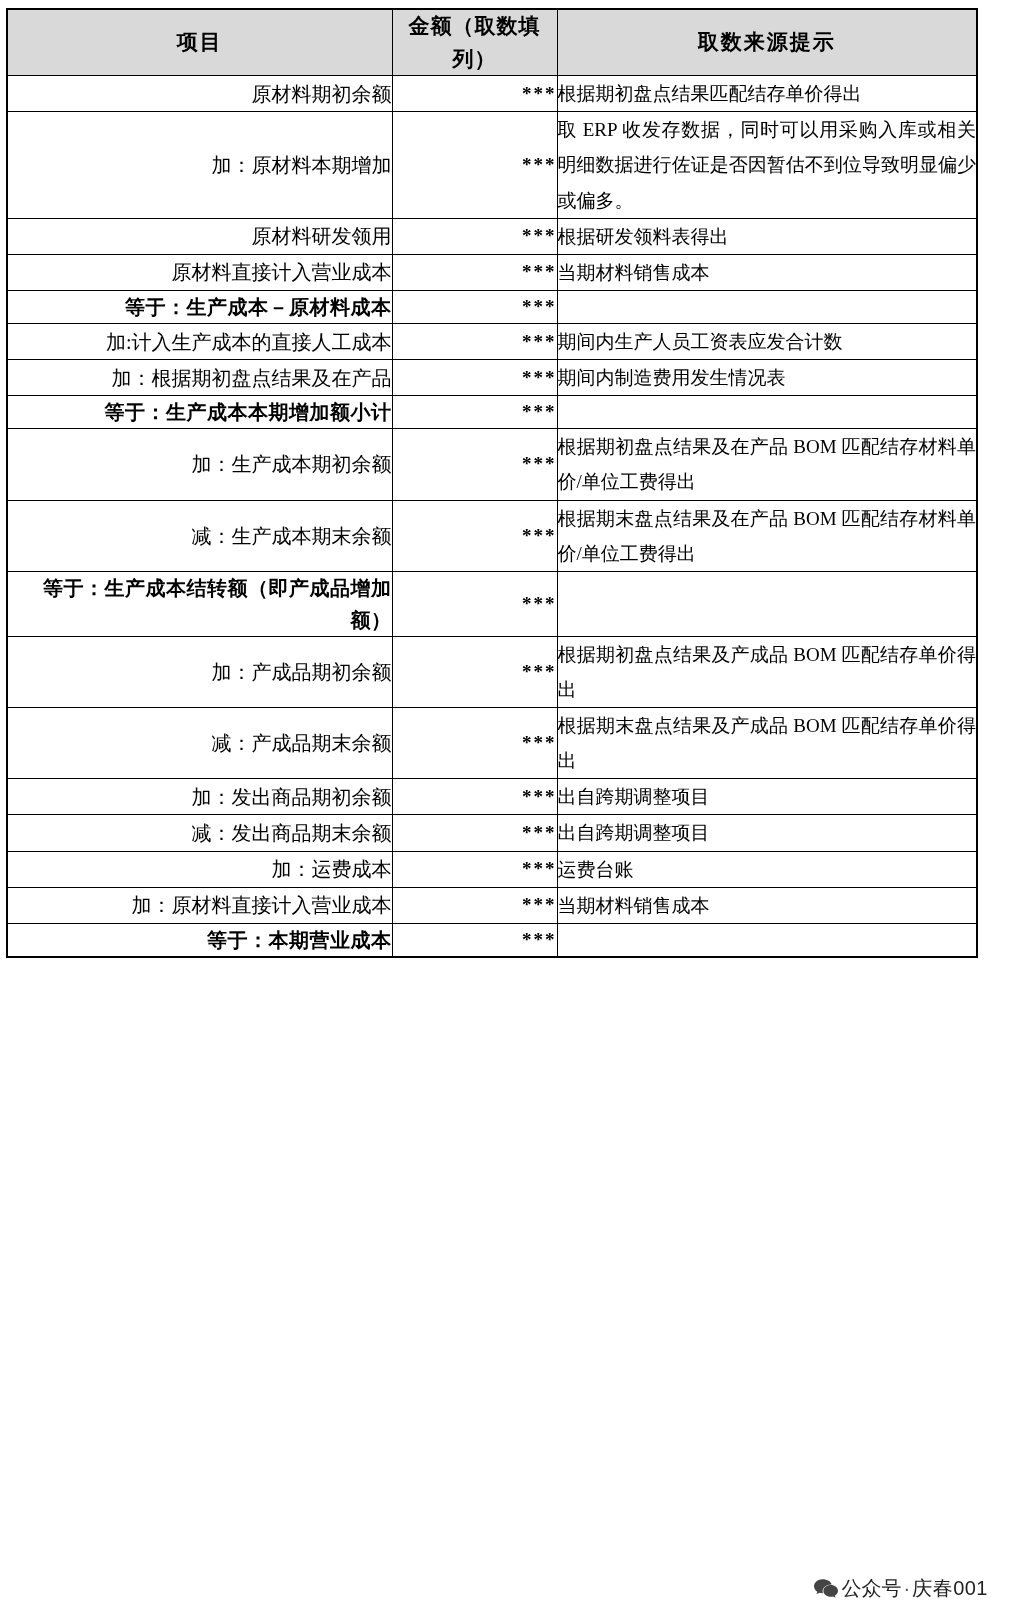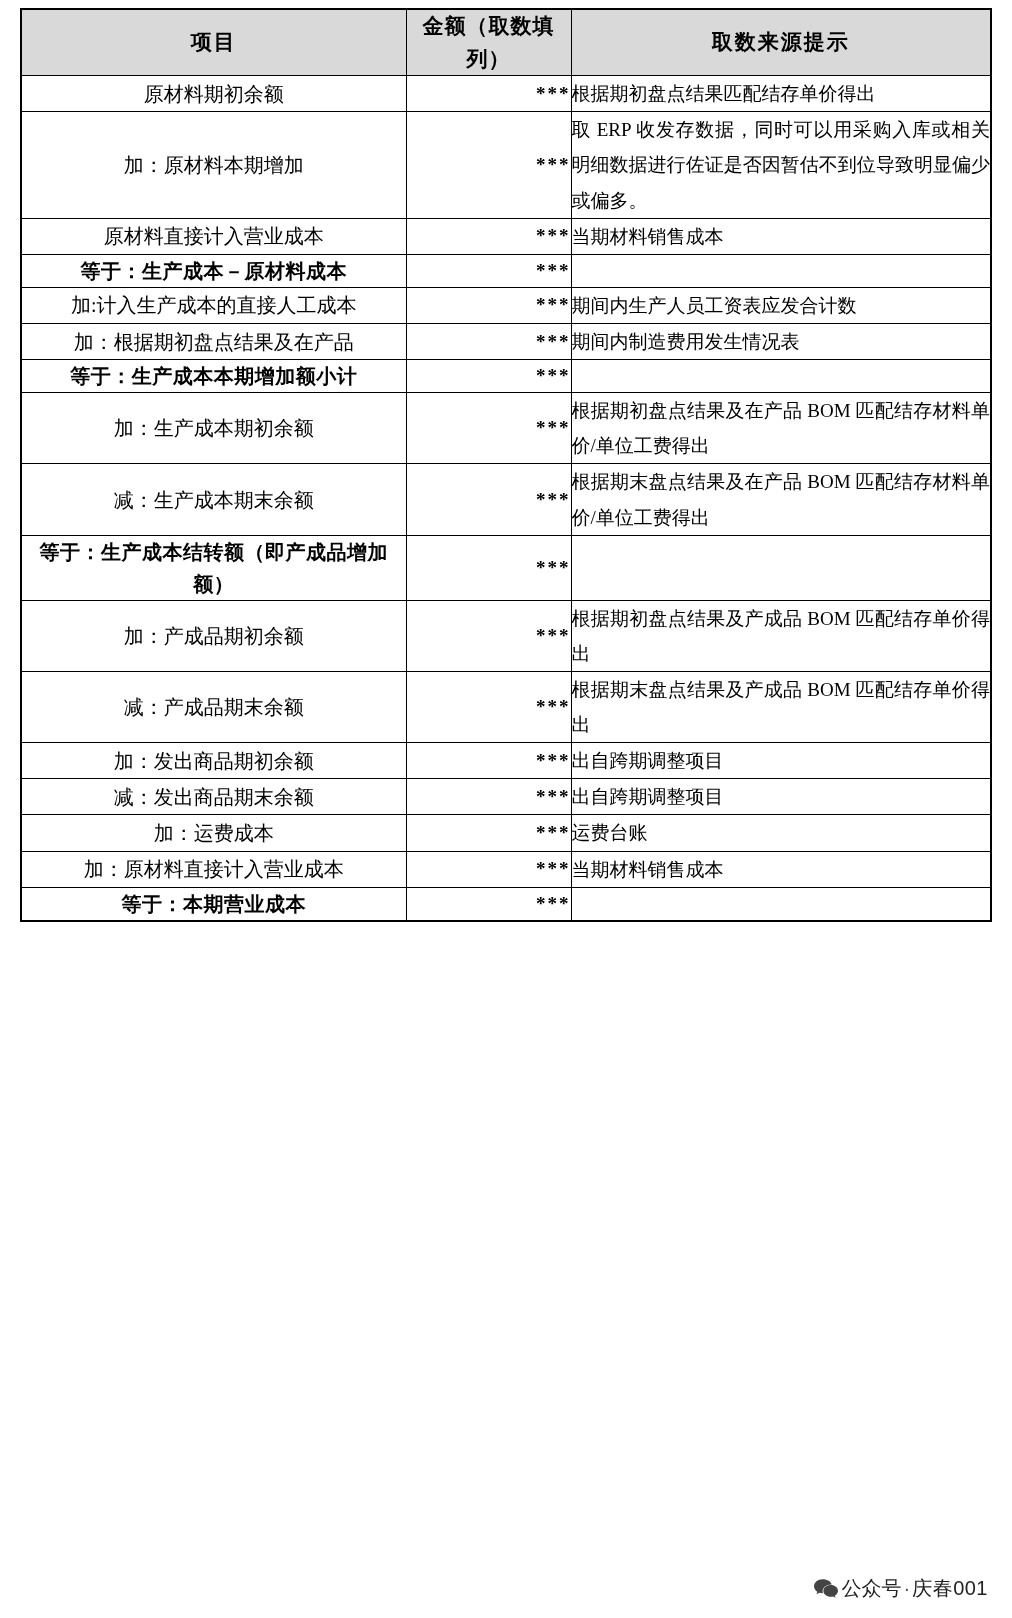--- a/index.html
+++ b/index.html
@@ -11,21 +11,21 @@
     width: 1012px;
     height: 1618px;
     font-family: "Liberation Serif", "DejaVu Serif", serif;
     color: #000000;
     position: relative;
     overflow: hidden;
   }
 
   .sheet {
     position: absolute;
-    left: 20px;
+    left: 6px;
     top: 8px;
     width: 970px;
   }
 
   table.cost-table {
     border-collapse: collapse;
     table-layout: fixed;
     width: 970px;
     border: 2px solid #000;
   }
@@ -52,21 +52,21 @@
   }
 
   .hdr-item { letter-spacing: 2px; }
   .hdr-amount { letter-spacing: 1px; }
   .hdr-source { letter-spacing: 2px; }
 
   td.item {
     font-size: 20px;
     padding: 9px 12px 9px 14px;
     line-height: 1.6;
-    text-align: center;
+    text-align: right;
   }
   td.item.bold {
     font-weight: bold;
     letter-spacing: 0.5px;
     margin-left: 32px;
   }
 
   td.amount {
     font-size: 19px;
     text-align: right;
@@ -126,20 +126,25 @@
           <td class="item">原材料期初余额</td>
           <td class="amount">***</td>
           <td class="source">根据期初盘点结果匹配结存单价得出</td>
         </tr>
         <tr>
           <td class="item">加：原材料本期增加</td>
           <td class="amount">***</td>
           <td class="source">取 ERP 收发存数据，同时可以用采购入库或相关明细数据进行佐证是否因暂估不到位导致明显偏少或偏多。</td>
         </tr>
         <tr>
+          <td class="item">原材料研发领用</td>
+          <td class="amount">***</td>
+          <td class="source">根据研发领料表得出</td>
+        </tr>
+        <tr>
           <td class="item">原材料直接计入营业成本</td>
           <td class="amount">***</td>
           <td class="source">当期材料销售成本</td>
         </tr>
         <tr>
           <td class="item bold">等于：生产成本－原材料成本</td>
           <td class="amount">***</td>
           <td class="source"></td>
         </tr>
         <tr>

